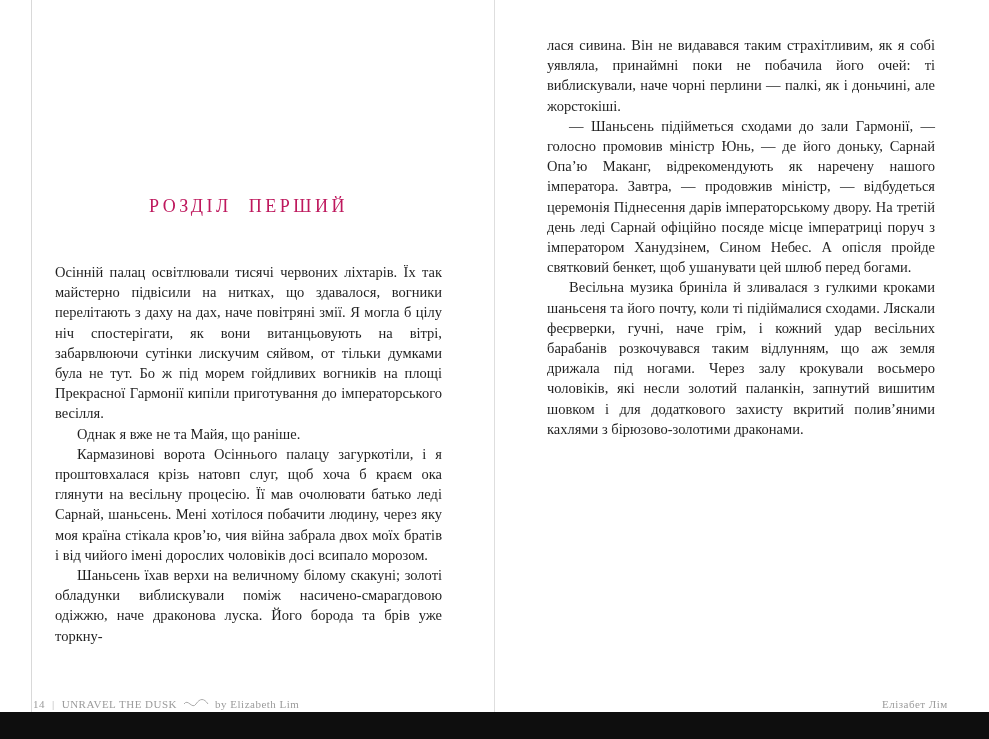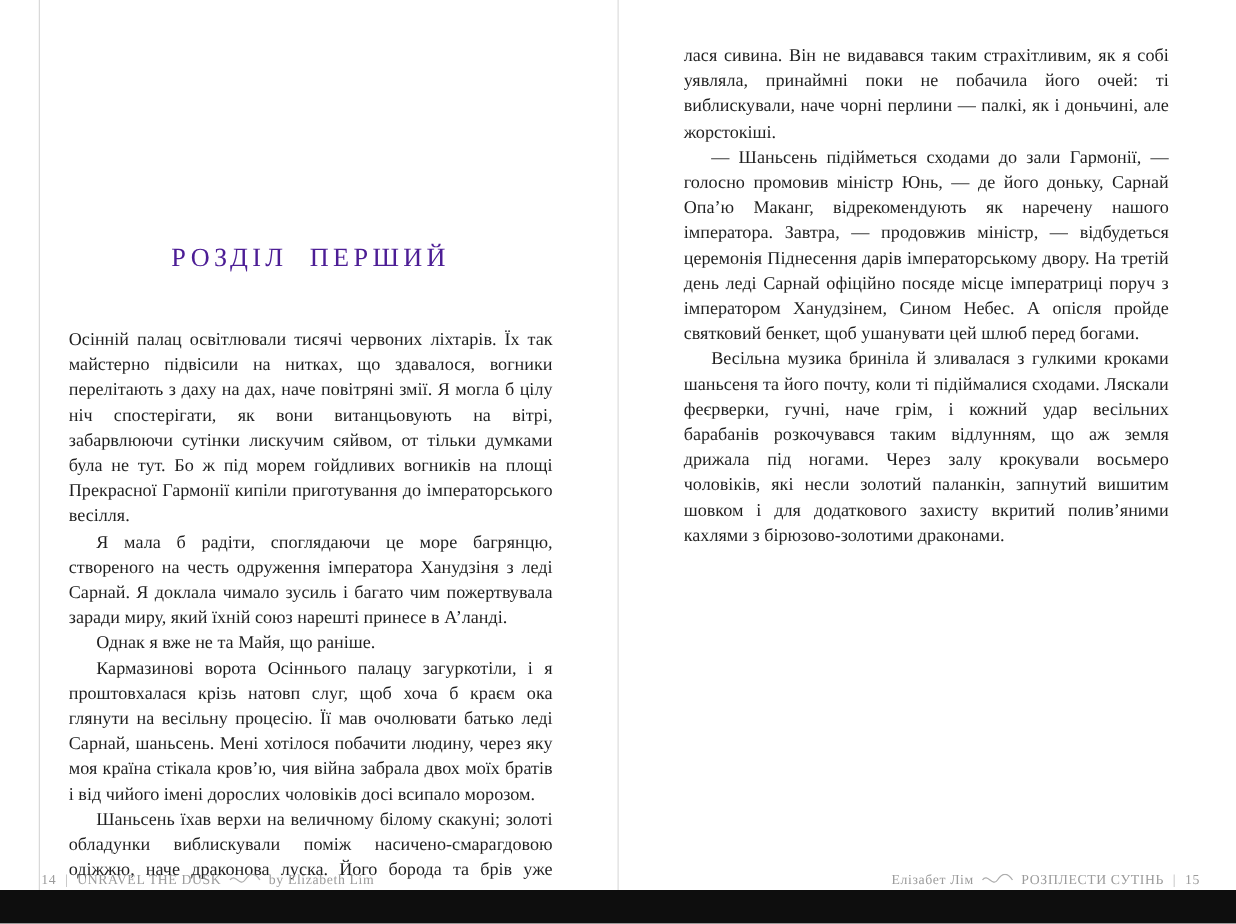--- a/index.html
+++ b/index.html
@@ -47,27 +47,27 @@
     width: 387px;
   }
   .right-col {
     position: absolute;
     left: 547px;
     top: 35px;
     width: 388px;
   }
   .chapter-heading {
     margin: 0 0 46px 0;
-    font-size: 21px;
+    font-size: 18px;
     font-weight: 400;
     line-height: 20px;
     letter-spacing: 3.5px;
     word-spacing: 9px;
     text-align: center;
-    color: #4c1d95;
+    color: #be185d;
   }
   .body-text p {
     margin: 0;
     font-size: 14.5px;
     line-height: 20.2px;
     text-align: justify;
   }
   .body-text p.indent {
     text-indent: 22px;
   }
@@ -78,38 +78,37 @@
     display: flex;
     align-items: center;
     gap: 6px;
     font-size: 11px;
     line-height: 16px;
     letter-spacing: 0.5px;
     color: #9b9b9b;
     white-space: nowrap;
   }
   .footer-left { left: 33px; }
-  .footer-right { right: 29px; }
+  .footer-right { right: 17px; flex-direction: column; }
   .footer .divider { color: #b5b5b5; padding: 0 1px; }
   .flourish { display: inline-flex; align-items: center; }
   .flourish svg { display: block; }
 </style>
 </head>
 <body>
 
 <div class="canvas">
 
   <div class="page-edge-line"></div>
   <div class="gutter-line"></div>
 
   <div class="left-col">
     <h1 class="chapter-heading">РОЗДІЛ ПЕРШИЙ</h1>
     <div class="body-text">
       <p>Осінній палац освітлювали тисячі червоних ліхтарів. Їх так майстерно підвісили на нитках, що здавалося, вогники перелітають з даху на дах, наче повітряні змії. Я могла б цілу ніч спостерігати, як вони витанцьовують на вітрі, забарвлюючи сутінки лискучим сяйвом, от тільки думками була не тут. Бо ж під морем гойдливих вогників на площі Прекрасної Гармонії кипіли приготування до імператорського весілля.</p>
-      <p class="indent">Я мала б радіти, споглядаючи це море багрянцю, створеного на честь одруження імператора Ханудзіня з леді Сарнай. Я доклала чимало зусиль і багато чим пожертвувала заради миру, який їхній союз нарешті принесе в А’ланді.</p>
       <p class="indent">Однак я вже не та Майя, що раніше.</p>
       <p class="indent">Кармазинові ворота Осіннього палацу загуркотіли, і я проштовхалася крізь натовп слуг, щоб хоча б краєм ока глянути на весільну процесію. Її мав очолювати батько леді Сарнай, шаньсень. Мені хотілося побачити людину, через яку моя країна стікала кров’ю, чия війна забрала двох моїх братів і від чийого імені дорослих чоловіків досі всипало морозом.</p>
       <p class="indent">Шаньсень їхав верхи на величному білому скакуні; золоті обладунки виблискували поміж насичено-смарагдовою одіжжю, наче драконова луска. Його борода та брів уже торкну-</p>
     </div>
   </div>
 
   <div class="right-col">
     <div class="body-text">
       <p>лася сивина. Він не видавався таким страхітливим, як я собі уявляла, принаймні поки не побачила його очей: ті виблискували, наче чорні перлини — палкі, як і доньчині, але жорстокіші.</p>
       <p class="indent">— Шаньсень підійметься сходами до зали Гармонії, — голосно промовив міністр Юнь, — де його доньку, Сарнай Опа’ю Маканг, відрекомендують як наречену нашого імператора. Завтра, — продовжив міністр, — відбудеться церемонія Піднесення дарів імператорському двору. На третій день леді Сарнай офіційно посяде місце імператриці поруч з імператором Ханудзінем, Сином Небес. А опісля пройде святковий бенкет, щоб ушанувати цей шлюб перед богами.</p>

